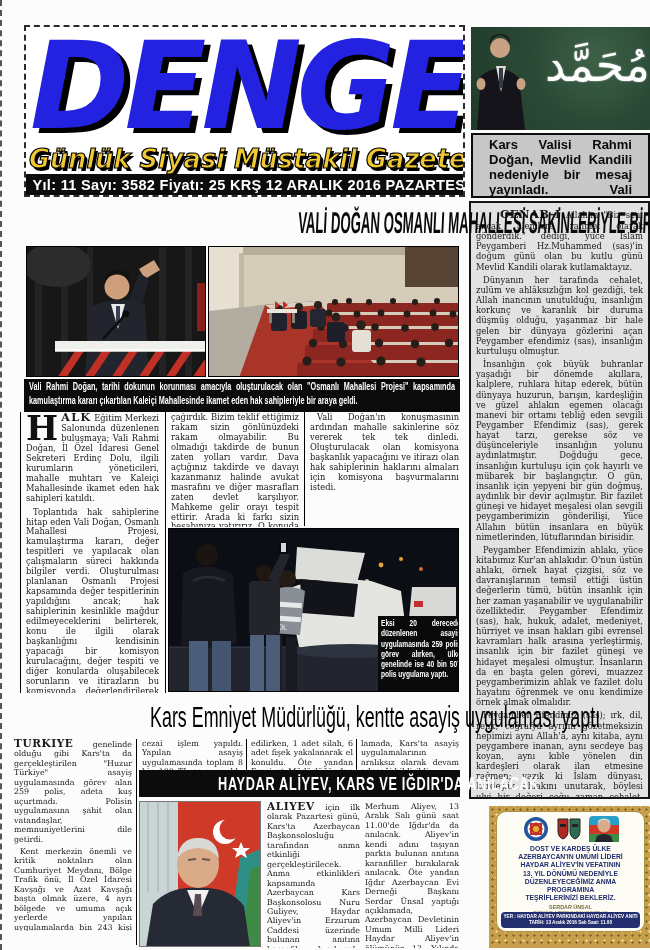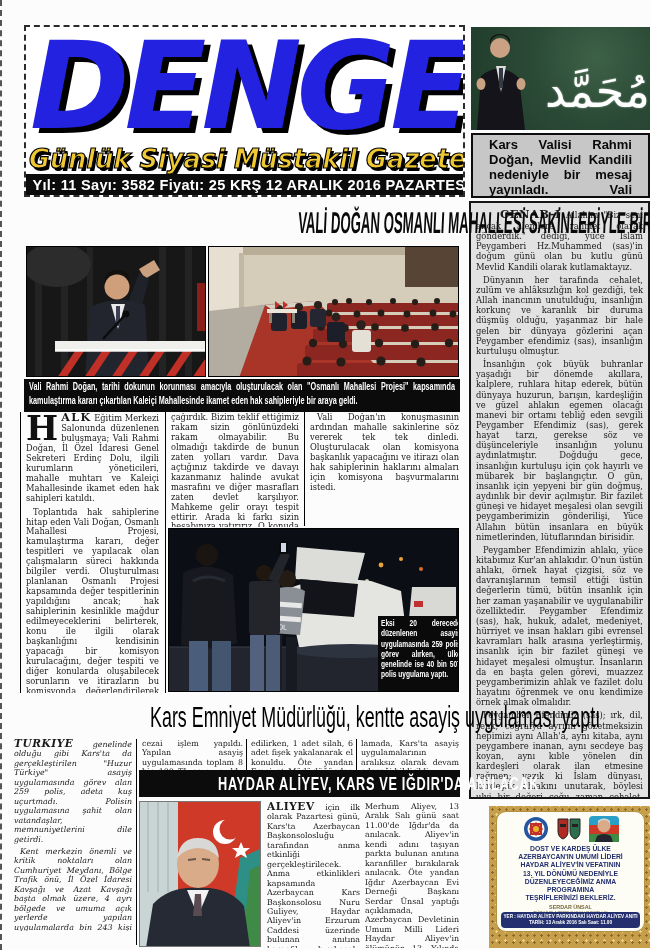--- a/index.html
+++ b/index.html
@@ -21,21 +21,21 @@
   .dateline{position:absolute;left:0;right:0;bottom:0;height:21px;background:#0c0c0c;
             color:#fff;text-align:center;}
   .dateline .fit-x{font:700 15px/21px "Liberation Sans",sans-serif;letter-spacing:.3px;}
 
   
   .mevlid{left:469px;top:27px;width:179px;height:103px;overflow:hidden;
           background:radial-gradient(circle at 70% 30%,#3d6147 0%,#2b4a36 45%,#1f3a29 100%);}
   .mevlid-greeting{position:absolute;left:50px;top:5px;width:76px;text-align:center;
         font:700 13.5px/16px "Liberation Sans",sans-serif;color:#f2cd2a;white-space:pre-line;
         text-shadow:-1px 0 #000,1px 0 #000,0 -1px #000,0 1px #000,1px 1px 0 #000;}
-  .calligraphy{position:absolute;right:0;top:28px;width:88px;text-align:left;
+  .calligraphy{position:absolute;right:0;top:2px;width:88px;text-align:left;
         font:46px/72px "DejaVu Sans",sans-serif;color:#fff;direction:rtl;
         text-shadow:0 0 2px rgba(255,255,255,.6);}
   
   .sidebar-intro{left:469px;top:133px;width:179px;height:65px;background:#c7c7c7;
         border:2px solid #0d0d0d;padding:2px 16px;overflow:hidden;
         font:700 13px/15px "Liberation Sans",sans-serif;text-align:justify;color:#0a0a0a;}
   
   .message{left:467px;top:201px;width:181px;height:598px;border:2px solid #151515;
         background:#e2e2e2;padding:4px 5px;overflow:hidden;
         font:8.4px/10.15px "DejaVu Serif",serif;text-align:justify;}
@@ -77,21 +77,21 @@
         color:#fff;padding:2px 3px;overflow:hidden;}
   .squish75{width:133%;transform:scaleX(0.75);transform-origin:0 0;
         font:700 8.8px/10.3px "Liberation Sans",sans-serif;text-align:justify;}
 
   
   .headline2{left:8px;top:701px;width:450px;height:34px;}
   .headline2 .fit-x{font:400 29px/33px "Liberation Sans",sans-serif;color:#000;}
   .ptext{font:7.9px/9.45px "DejaVu Serif",serif;text-align:justify;overflow:hidden;}
   .ptext p{margin:0 0 3px;text-indent:6px;}
   .ptext p.pf{text-indent:0;}
-  .pc1{left:12px;top:739px;width:118px;height:192px;font-style:italic;}
+  .pc1{left:12px;top:739px;width:118px;height:192px;}
   .pc2{left:140px;top:739px;width:101px;height:58px;}
   .pc3{left:249px;top:739px;width:102px;height:58px;}
   .pc4{left:359px;top:739px;width:98px;height:58px;}
 
   
   .banner{left:137px;top:770px;width:321px;height:27px;background:#0c0c0c;text-align:center;}
   .banner .fit-x{font:700 19px/27px "Liberation Sans",sans-serif;color:#fff;letter-spacing:1px;}
   .ph-aliyev{left:137px;top:801px;width:122px;height:146px;border:1px solid #777;
         overflow:hidden;background:#c9d4d4;}
   .ac1{left:265px;top:802px;width:93px;height:146px;}

